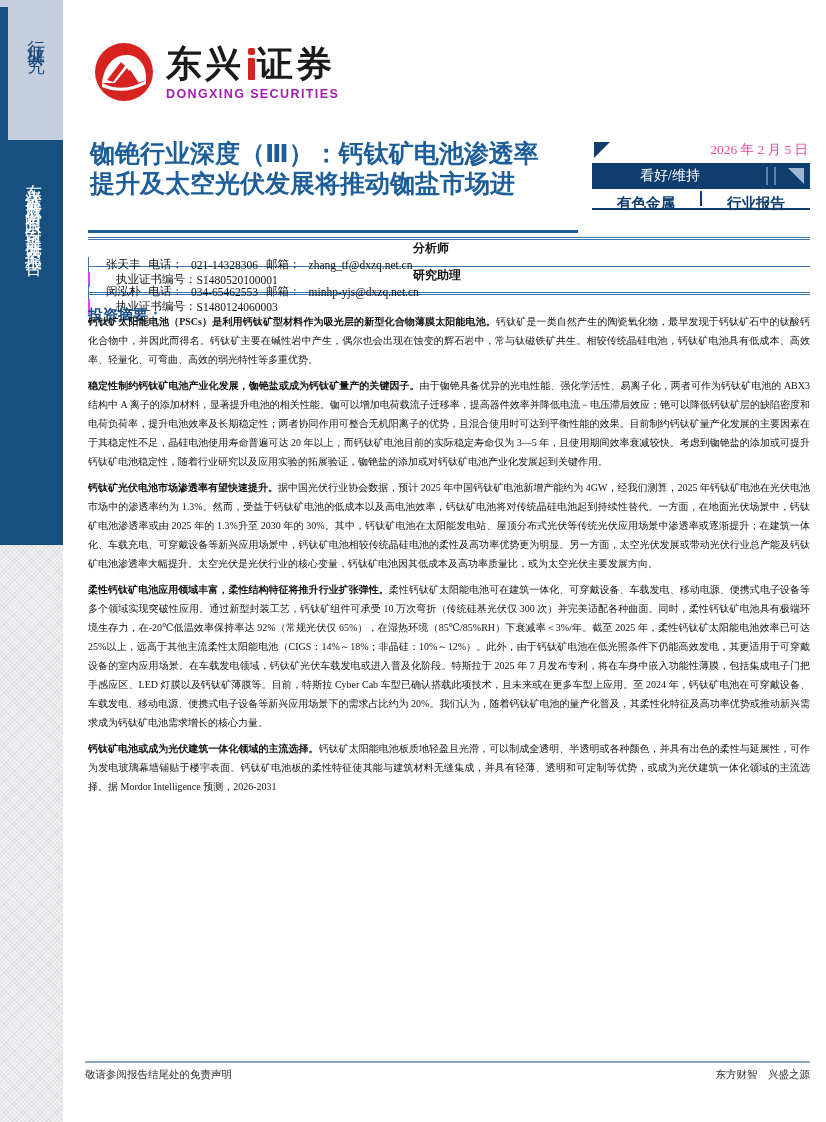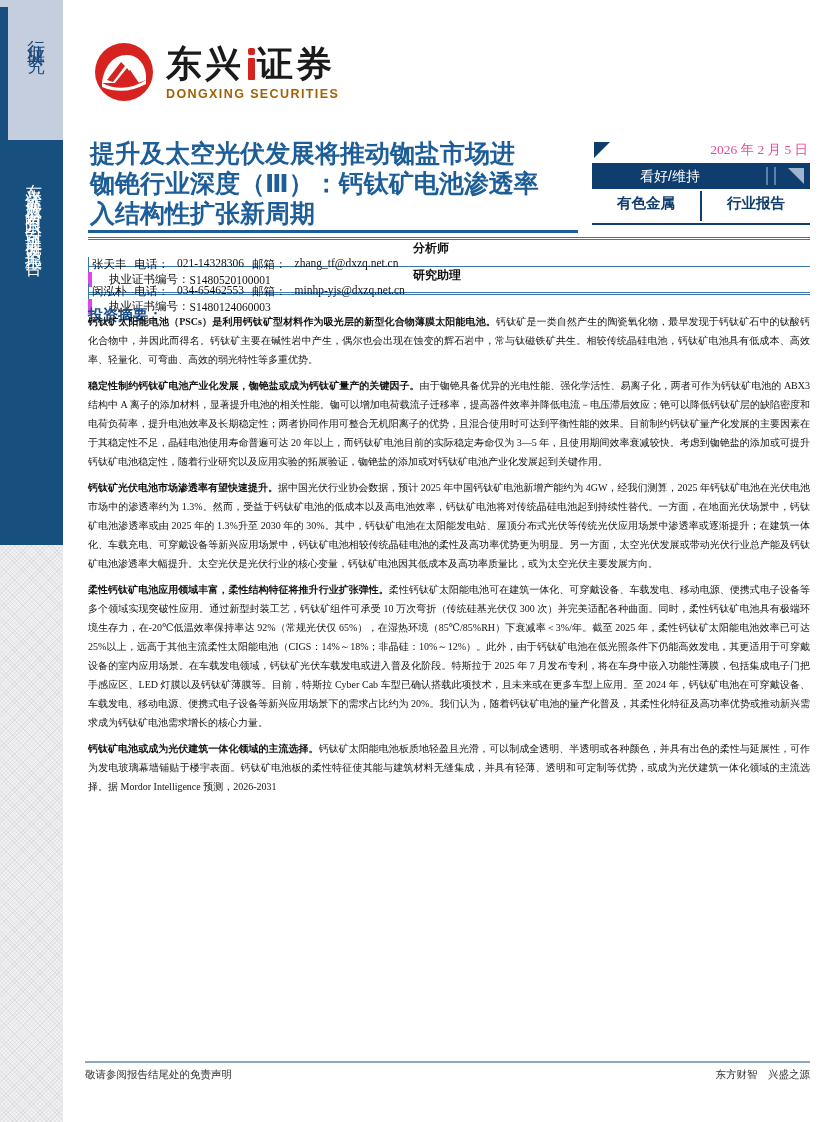--- a/index.html
+++ b/index.html
@@ -36,21 +36,21 @@
   .logo-cn {
     font-family:"Liberation Sans","DejaVu Sans",sans-serif; font-weight:bold;
     font-size:36px; color:#1a1a1a; letter-spacing:3px; line-height:1.1;
     display:flex; align-items:flex-end;text-align:right;
   }
   .red-accent { display:inline-flex; flex-direction:column; align-items:center; margin:0 2px 4px 4px; }
   .red-accent .dot { width:7px; height:7px; background:#d7231f; border-radius:2px; margin-bottom:3px; }
   .red-accent .bar { width:7px; height:22px; background:#d7231f; border-radius:1px; }
   .logo-en {
     font-family:"Liberation Sans","DejaVu Sans",sans-serif; font-weight:bold;
-    font-size:12.5px; color:#a16207; letter-spacing:1.4px; margin-top:3px;
+    font-size:12.5px; color:#a21caf; letter-spacing:1.4px; margin-top:3px;
   }
   
   .report-title {
     position:absolute; left:90px; top:138px; width:500px;
     font-family:"Liberation Sans","DejaVu Sans",sans-serif;
     font-weight:bold; font-size:25px; line-height:30px; color:#1d5e99;
   }
   .title-underline { position:absolute; left:88px; top:230px; width:490px; height:3px; background:#1d5e99; }
   
   .hdr-right { position:absolute; left:592px; top:136px; width:218px; }
@@ -58,50 +58,50 @@
     position:relative; height:27px; line-height:27px; text-align:right;
     font-size:13.5px; color:#ec4899; padding-right:2px;
   }
   .hdr-date .corner-tri {
     position:absolute; left:2px; top:6px; width:0; height:0;
     border-top:16px solid #0e3d6e; border-right:16px solid transparent;
   }
   .hdr-rating {
     position:relative; height:26px; background:#0e3d6e; color:#fff;
     font-size:14px; line-height:26px; text-align:center; padding-right:62px;
-    font-family:Liberation Sans, sans-serif;
+    font-family:Liberation Serif, serif;
   }
   .hdr-rating .deco-line { position:absolute; top:4px; width:2px; height:18px; background:#5d82a8; }
   .hdr-rating .deco-line.l1 { right:42px; } .hdr-rating .deco-line.l2 { right:34px; }
   .hdr-rating .deco-tri {
     position:absolute; right:6px; top:5px; width:0; height:0;
     border-top:16px solid #9fb6cf; border-left:16px solid transparent;
   }
   .hdr-industry {
-    display:flex; height:36px; border-bottom:2px solid #0e3d6e;
+    display:flex; height:21px; border-bottom:2px solid #0e3d6e;
     font-family:"Liberation Sans","DejaVu Sans",sans-serif;
     font-weight:bold; font-size:14.5px; color:#0e3d6e;
   }
   .hdr-industry .cell { flex:1; text-align:center; line-height:28px; }
   .hdr-industry .vdiv { width:2px; background:#0e3d6e; margin:2px 0; }
   
   .analyst-table {
     position:absolute; left:88px; top:237px; width:722px;
     border-top:3px double #3a74ad; border-bottom:3px double #3a74ad;
     font-size:11.5px; color:#111;
   }
   .a-row { display:flex; align-items:center; height:26px;flex-direction:column; }
   .a-row + .a-row { border-top:1px solid #3a74ad; }
   .a-role {
     width:80px; padding-left:4px; font-weight:bold;
     font-family:"Liberation Sans","DejaVu Sans",sans-serif; font-size:12px;
   }
-  .a-contact { width:468px; border-left:1px solid #3a74ad; padding-left:3px; align-self:stretch; display:flex; }
+  .a-contact { width:468px; border-left:1px solid #3a74ad; padding-left:17px; align-self:stretch; display:flex; align-items:center; }
   .a-contact span { margin-right:8px; white-space:nowrap; }
-  .a-license { flex:1; border-left:4px solid #d946ef; padding-left:17px; align-self:stretch; display:flex; align-items:center; }
+  .a-license { flex:1; border-left:2px solid #d946ef; padding-left:26px; align-self:stretch; display:flex; align-items:center; }
   
   .summary-heading {
     position:absolute; left:88px; top:306px;
     font-family:"Liberation Sans","DejaVu Sans",sans-serif;
     font-weight:bold; font-size:15px; color:#1a4f87;
   }
   .body-text {
     position:absolute; left:88px; top:312px; width:722px;
     font-size:10px; line-height:19px; text-align:justify; color:#141414;
   }
@@ -141,23 +141,22 @@
             <span class="dot"></span>
             <span class="bar"></span>
           </span>
         <span>证券</span>
       </div>
       <div class="logo-en">DONGXING SECURITIES</div>
     </div>
   </div>
 
   <div class="report-title">
+    <div>铷铯行业深度（Ⅲ）：钙钛矿电池渗透率</div>
     <div>提升及太空光伏发展将推动铷盐市场进</div>
-    <div>铷铯行业深度（Ⅲ）：钙钛矿电池渗透率</div>
-    <div>入结构性扩张新周期</div>
   </div>
   <div class="title-underline"></div>
 
   <div class="hdr-right">
     <div class="hdr-date">
       <span class="corner-tri"></span>
       <span>2026 年 2 月 5 日</span>
     </div>
     <div class="hdr-rating">
       <span>看好/维持</span>

